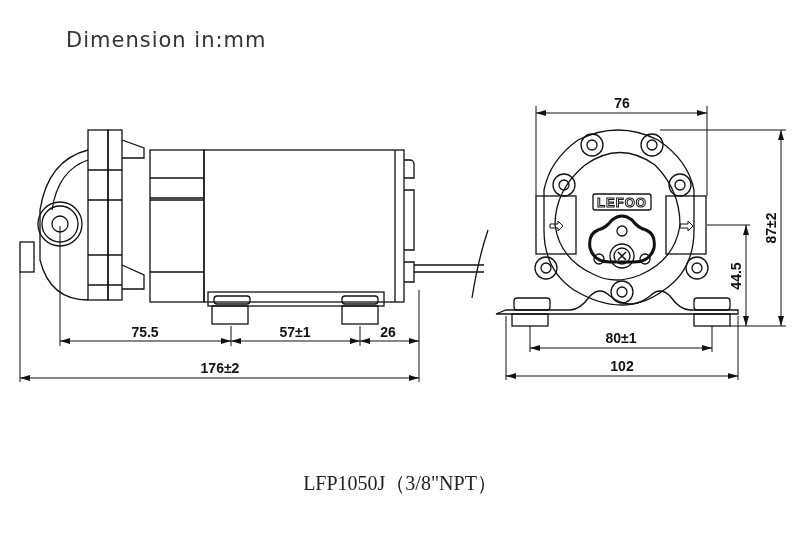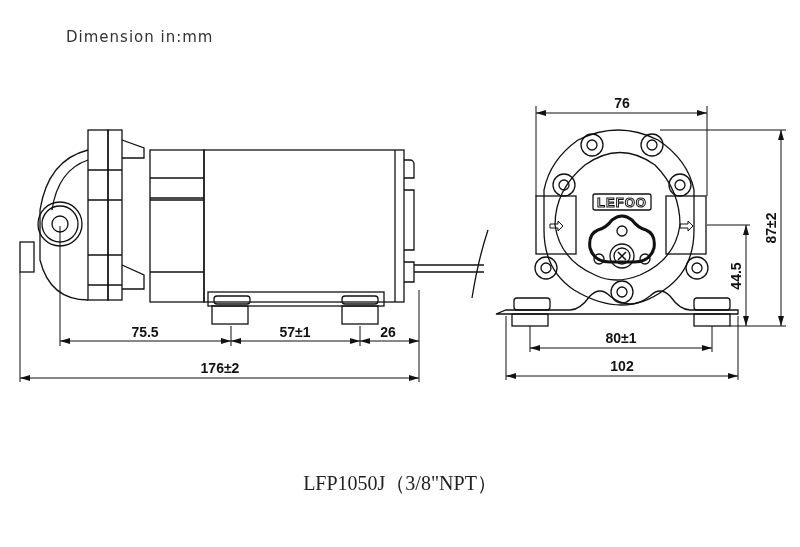--- a/index.html
+++ b/index.html
@@ -1,17 +1,17 @@
 <!DOCTYPE html>
 <html><head>
 <meta charset="utf-8">
 <style>
   html, body { margin:0; padding:0; background:#ffffff; }
   body { width:800px; height:547px; position:relative; overflow:hidden; font-family:"DejaVu Sans", sans-serif; }
-  .units { position:absolute; left:66px; top:28px; font-size:15px; color:#333; letter-spacing:1px; font-family:"DejaVu Sans", sans-serif; }
+  .units { position:absolute; left:66px; top:28px; font-size:21px; color:#333; letter-spacing:1px; font-family:"DejaVu Sans", sans-serif; }
   .model { position:absolute; left:0; width:800px; top:470px; text-align:center; font-size:20px; color:#222; font-family:"Liberation Serif", serif; }
   svg { position:absolute; left:0; top:0; }
   .dim { font-family:"Liberation Sans", sans-serif; font-weight:bold; font-size:14px; fill:#111; }
 </style>
 </head>
 <body>
 
 <div class="units">Dimension in:mm</div>
 
 <svg width="800" height="547" viewBox="0 0 800 547">

